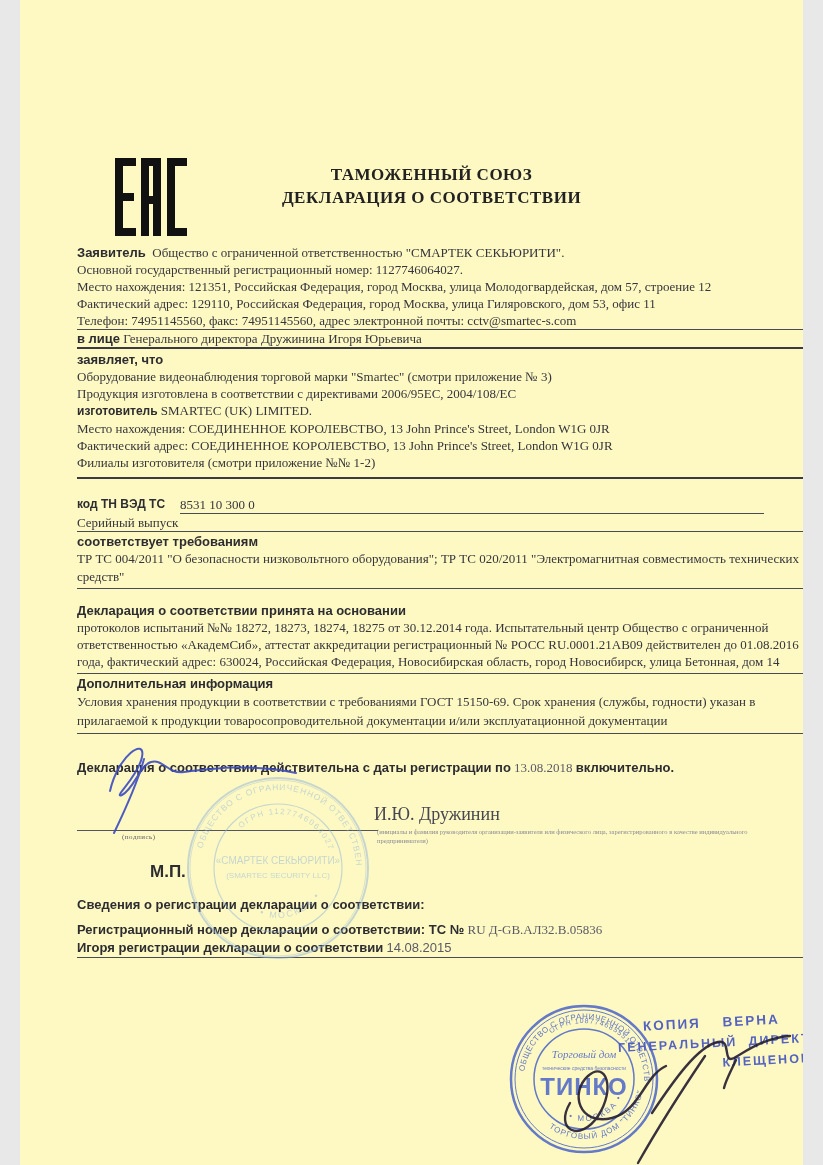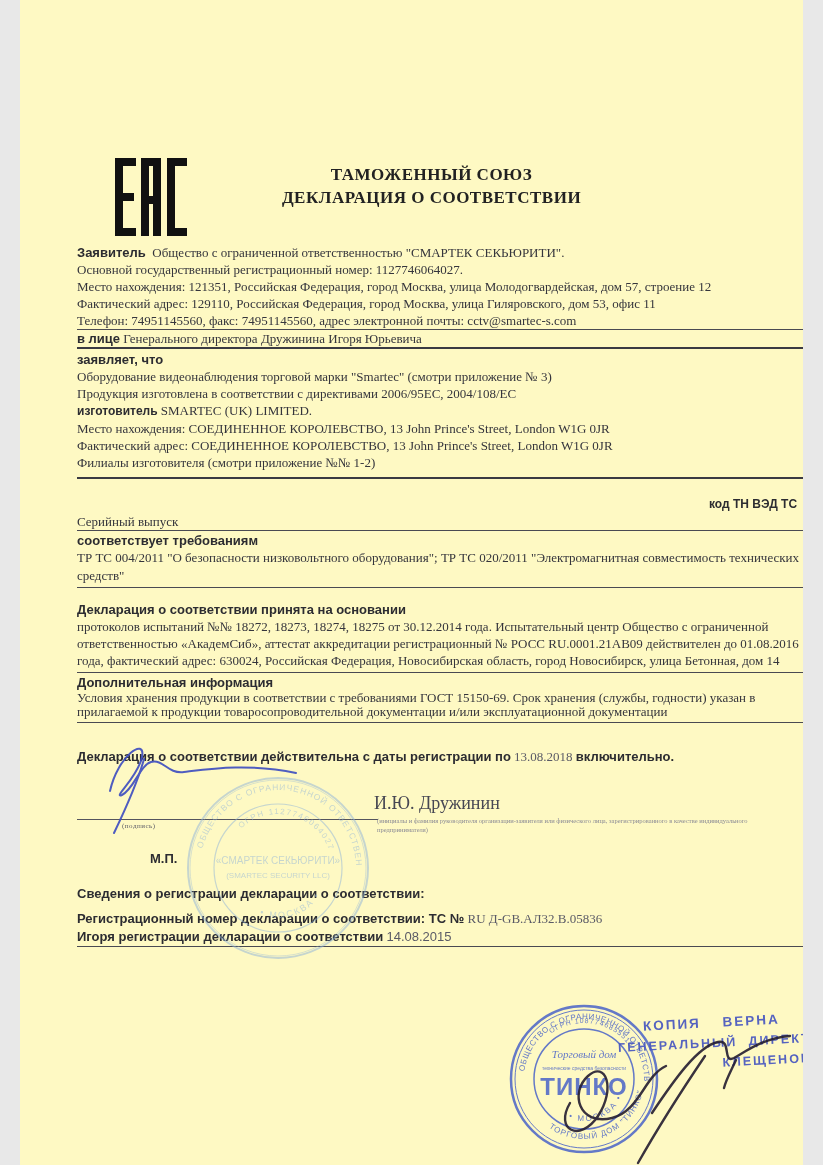--- a/index.html
+++ b/index.html
@@ -25,21 +25,21 @@
   .code-row{display:flex;margin-top:17px;line-height:17px;justify-content:flex-end;}
   .code-row .clabel{width:103px;flex:none;font-size:12px;}
   .code-row .cval{flex:1;margin-right:48px;border-bottom:1px solid #4a4a52;}
   
   .sigzone{position:relative;height:108px;margin-top:2px;}
   .sigline{position:absolute;left:0;top:52px;width:301px;border-top:1px solid #55555e;}
   .sigcap{position:absolute;left:45px;top:55px;font-size:7px;color:#5c5c66;letter-spacing:.5px;}
   .signame{position:absolute;left:297px;top:26px;font-size:18px;color:#474753;}
   .signamecap{position:absolute;left:300px;top:50px;width:400px;font-size:6.5px;
     line-height:8.5px;color:#8a8a95;}
-  .mp{position:absolute;left:73px;top:84px;font-size:13px;}
+  .mp{position:absolute;left:73px;top:84px;font-size:17px;}
   
   .reg-h{margin-top:10px;line-height:18px;}
   .reg-row{line-height:18px;}
   
   .stamp-copy{position:absolute;left:598px;top:1012px;width:232px;
     transform:rotate(-3deg);color:#4757c0;font-family:"Liberation Sans",sans-serif;
     font-weight:bold;font-size:13.5px;line-height:20px;letter-spacing:2px;opacity:.92;}
   .stamp-copy .l1{padding-left:26px;word-spacing:16px;}
   .stamp-copy .l2{word-spacing:6px;font-size:12.5px;}
   .stamp-copy .l3{text-align:right;font-size:12.5px;}
@@ -88,31 +88,32 @@
     <div class="line">Продукция изготовлена в соответствии с директивами 2006/95ЕС, 2004/108/ЕС</div>
     <div class="line"><span class="lbl" style="font-size:12px">изготовитель</span> <span>SMARTEC (UK) LIMITED.</span></div>
     <div class="line">Место нахождения: СОЕДИНЕННОЕ КОРОЛЕВСТВО, 13 John Prince's Street, London W1G 0JR</div>
     <div class="line">Фактический адрес: СОЕДИНЕННОЕ КОРОЛЕВСТВО, 13 John Prince's Street, London W1G 0JR</div>
     <div class="line">Филиалы изготовителя (смотри приложение №№ 1-2)</div>
 
     <div class="rule-thick"></div>
 
     <div class="code-row">
       <span class="clabel lbl">код ТН ВЭД ТС</span>
+      <span class="cval">8531 10 300 0</span>
     </div>
     <div class="line u1">Серийный выпуск</div>
 
     <div class="line lbl" style="margin-top:1px">соответствует требованиям</div>
     <div class="u1 pad2" style="line-height:17.5px">ТР ТС 004/2011 "О безопасности низковольтного оборудования"; ТР ТС 020/2011 "Электромагнитная совместимость технических средств"</div>
 
     <div class="line lbl" style="margin-top:13px">Декларация о соответствии принята на основании</div>
     <div class="u1 pad2" style="line-height:17px">протоколов  испытаний №№ 18272, 18273, 18274, 18275 от 30.12.2014 года. Испытательный центр Общество с ограниченной ответственностью «АкадемСиб», аттестат аккредитации регистрационный № РОСС RU.0001.21АВ09 действителен до 01.08.2016 года, фактический адрес: 630024, Российская Федерация, Новосибирская область, город Новосибирск, улица Бетонная, дом 14</div>
 
     <div class="line lbl" style="margin-top:1px">Дополнительная информация</div>
-    <div class="u1 pad2" style="line-height:14px">Условия хранения продукции в соответствии с требованиями ГОСТ 15150-69. Срок хранения (службы, годности) указан в прилагаемой к продукции товаросопроводительной документации и/или эксплуатационной документации</div>
+    <div class="u1 pad2" style="line-height:19px">Условия хранения продукции в соответствии с требованиями ГОСТ 15150-69. Срок хранения (службы, годности) указан в прилагаемой к продукции товаросопроводительной документации и/или эксплуатационной документации</div>
 
     <div class="line" style="margin-top:25px"><span class="lbl">Декларация о соответствии действительна с даты регистрации по</span> <span class="gray">13.08.2018</span> <span class="lbl">включительно.</span></div>
 
     <div class="sigzone">
       <div class="sigline"></div>
       <div class="sigcap">(подпись)</div>
       <div class="signame">И.Ю. Дружинин</div>
       <div class="signamecap">(инициалы и фамилия руководителя организации-заявителя или физического лица, зарегистрированного в качестве индивидуального предпринимателя)</div>
       <div class="mp lbl">М.П.</div>
     </div>

